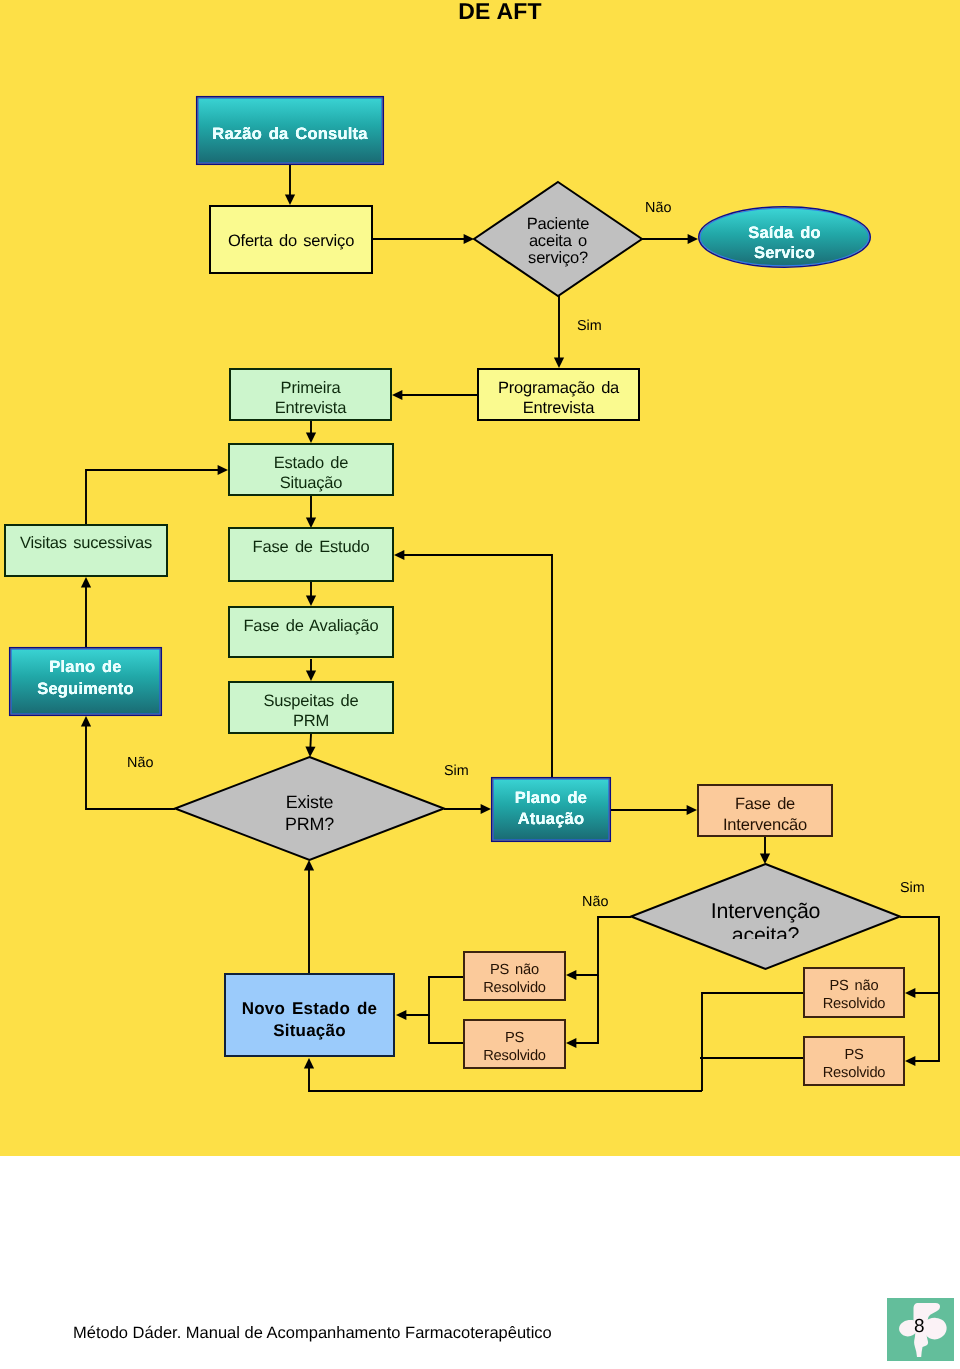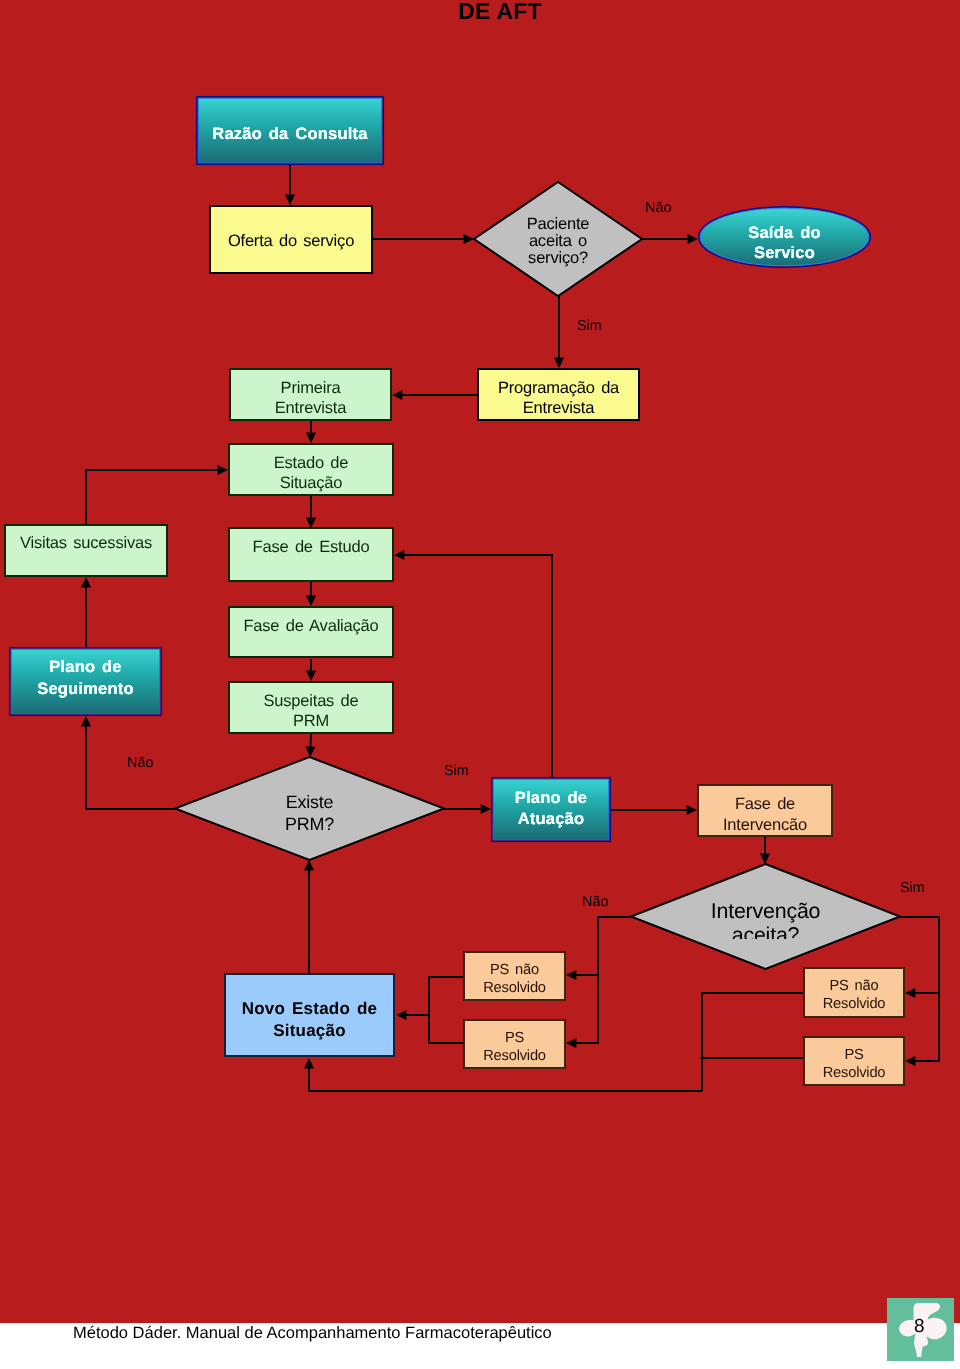--- a/index.html
+++ b/index.html
@@ -1,21 +1,21 @@
 <!DOCTYPE html>
 <html><head>
 <meta charset="utf-8">
 <title>DE AFT</title>
 <style>
   html,body{margin:0;padding:0;background:#ffffff;}
   body{width:960px;height:1369px;position:relative;overflow:hidden;
        font-family:"Liberation Sans",sans-serif;
        -webkit-font-smoothing:antialiased;text-rendering:geometricPrecision;}
   *{-webkit-font-smoothing:antialiased;}
-  #page{position:absolute;left:0;top:0;width:960px;height:1323px;background:#b91c1c;}
+  #page{position:absolute;left:0;top:0;width:960px;height:1156px;background:#fde047;}
   #doc-title{position:absolute;left:0;top:0;width:1000px;text-align:center;will-change:transform;
        font-size:23px;font-weight:bold;color:#000;line-height:22px;letter-spacing:0.2px;}
   #chart{position:absolute;left:0;top:0;width:960px;height:1369px;will-change:transform;}
   #footer-row{position:absolute;left:0;top:0;width:960px;height:1369px;}
   #footer-text{position:absolute;left:72.5px;top:1324px;font-size:16.5px;color:#000;white-space:nowrap;will-change:transform;text-align:right;}
   #page-logo{position:absolute;left:887px;top:1298px;width:67px;height:63px;background:#63BE9B;}
   #page-logo svg{position:absolute;left:0;top:0;}
   #page-number{position:absolute;left:887px;top:1298px;width:67px;height:63px;
        font-size:19px;line-height:19px;color:#000;}
   #page-number span{position:absolute;left:27.3px;top:18.5px;will-change:transform;}

